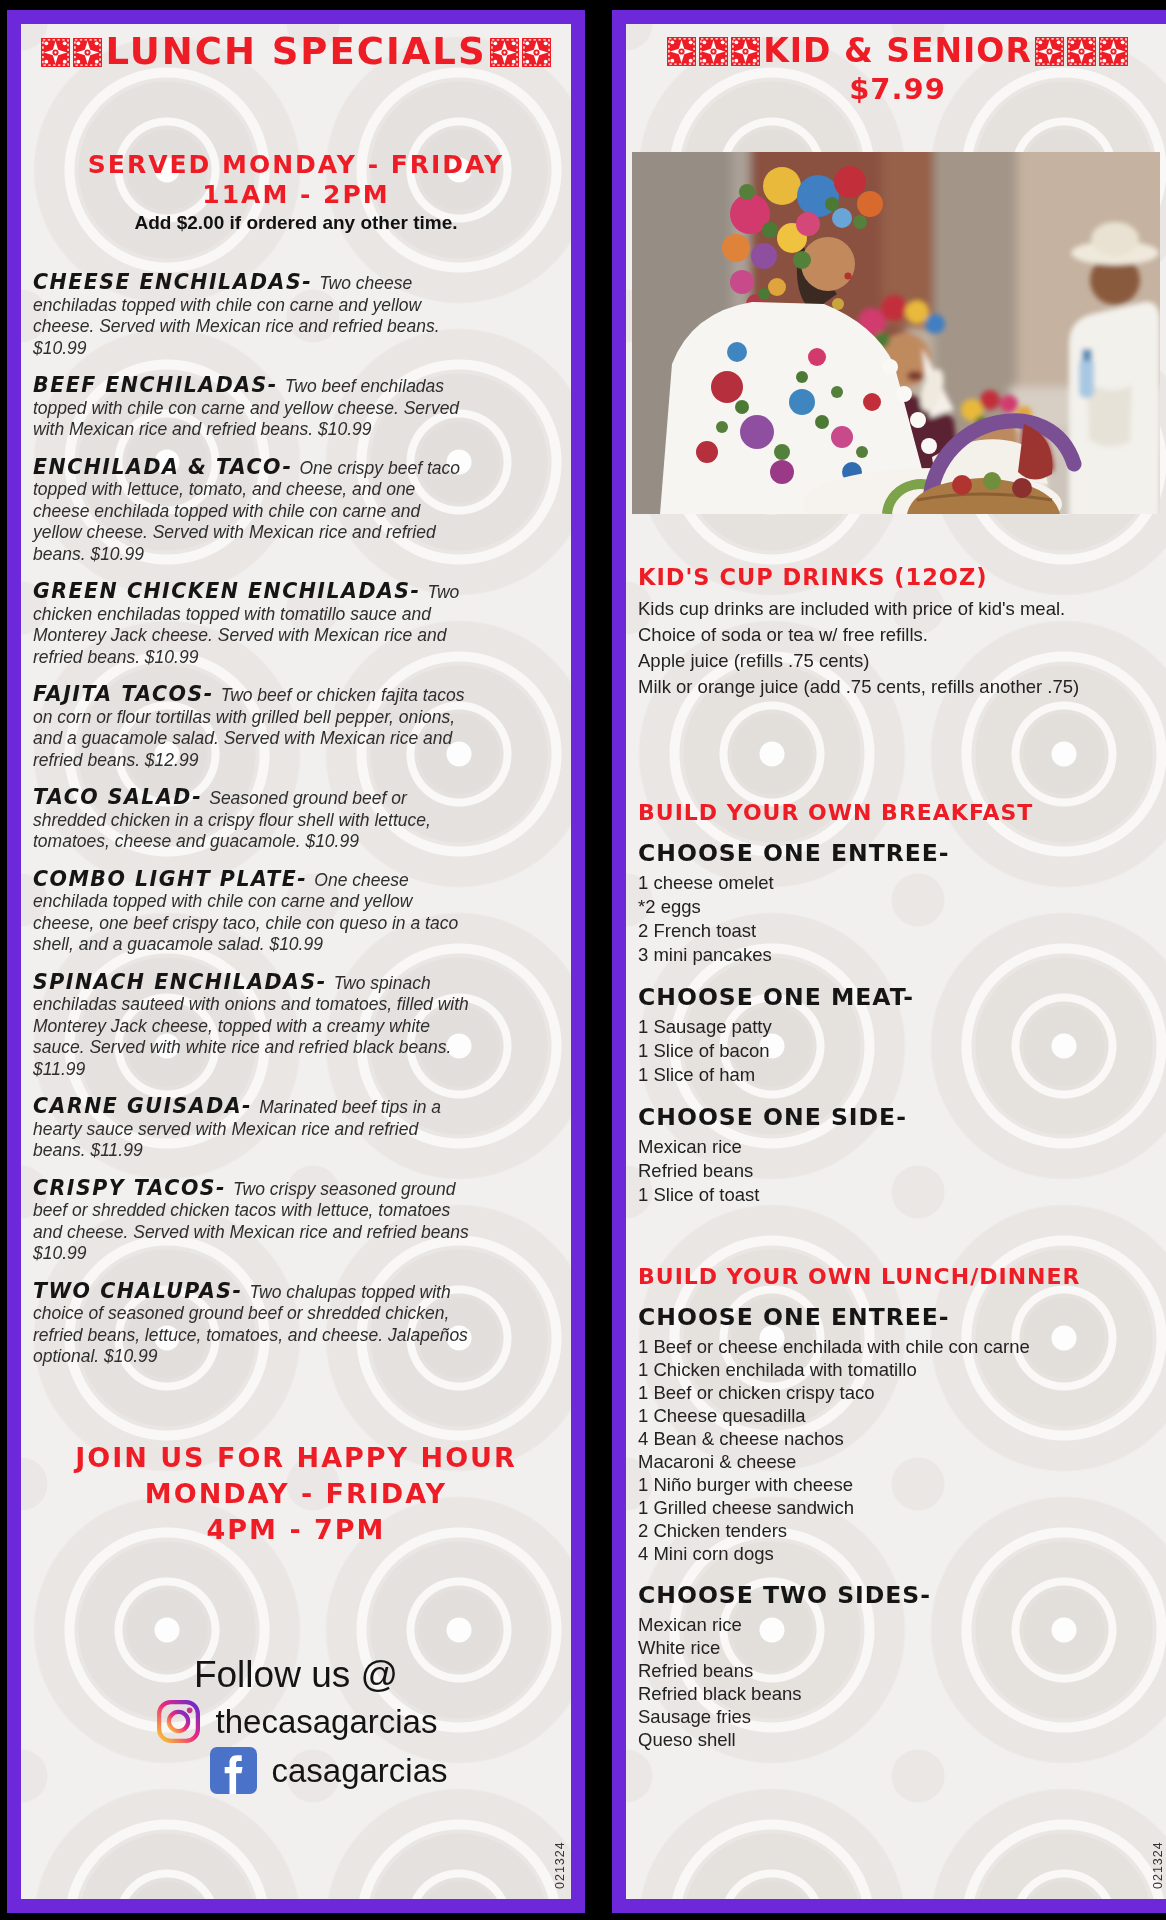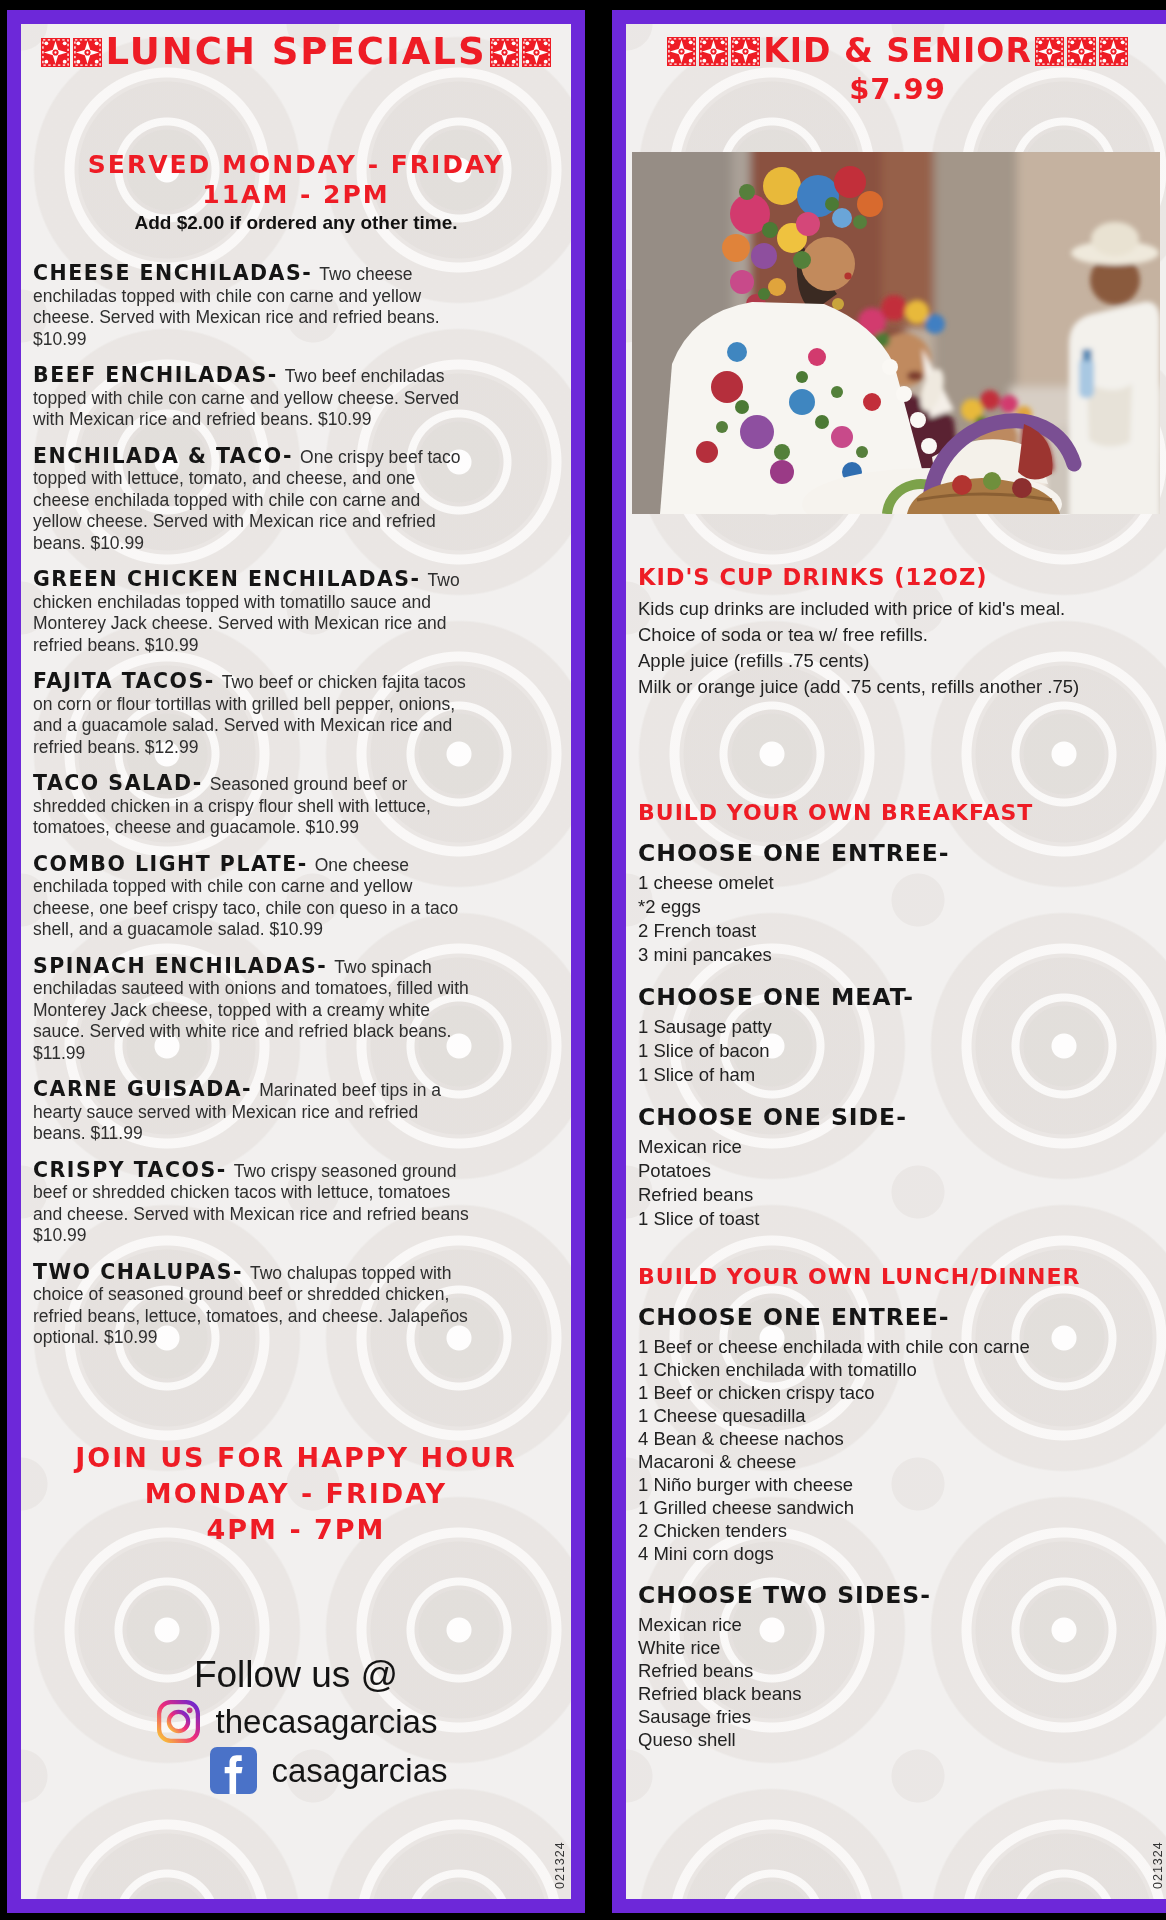--- a/index.html
+++ b/index.html
@@ -28,21 +28,21 @@
   .red{color:#ee1c25;}
   .title-row{position:absolute;top:8px;left:0;right:0;display:flex;align-items:center;justify-content:center;gap:3px;}
   .title-text{font-size:37px;letter-spacing:2px;line-height:40px;white-space:nowrap;}
   .title-text-r{font-size:33px;letter-spacing:1px;line-height:38px;white-space:nowrap;}
   .orn{width:29px;height:29px;flex:0 0 auto;}
   .price-line{position:absolute;top:48px;left:0;right:0;text-align:center;font-size:29px;letter-spacing:1px;}
   .served1{position:absolute;top:126px;left:0;right:0;text-align:center;font-size:25px;letter-spacing:2px;}
   .served2{position:absolute;top:156px;left:0;right:0;text-align:center;font-size:25px;letter-spacing:2px;}
   .note{position:absolute;top:188px;left:0;right:0;text-align:center;font-size:19px;font-weight:bold;color:#111;}
   .items{position:absolute;top:232px;left:12px;width:440px;}
-  .item{margin:7px 0 15px 0;font-size:17.5px;line-height:21.5px;color:#2e2e2e;}
+  .item{margin:16px 0 15px 0;font-size:17.5px;line-height:21.5px;color:#2e2e2e;font-style:italic;}
   .item-name{font-family:"DejaVu Sans", sans-serif;font-weight:bold;font-size:20.5px;letter-spacing:1.5px;color:#151515;margin-right:7px;}
   .happy{position:absolute;top:1416px;left:0;right:0;text-align:center;font-size:27px;letter-spacing:2px;line-height:36px;}
   .follow{position:absolute;top:1630px;left:0;right:0;display:flex;flex-direction:column;align-items:center;}
   .follow-row{display:flex;align-items:center;gap:14px;margin-top:2px;}
   .follow-head{font-size:37px;color:#141414;}
   .follow-handle{font-size:33px;color:#141414;}
   .soc-icon{width:47px;height:47px;}
   .fb-row{margin-left:40px;padding-left:26px;}
   .code{position:absolute;right:3px;bottom:10px;width:15px;height:58px;}
   .code span{display:block;width:58px;height:15px;font-size:12.5px;letter-spacing:1px;color:#333;
@@ -315,21 +315,20 @@
     </div>
     <div class="group">
       <h4>CHOOSE ONE MEAT-</h4>
       <p>1 Sausage patty</p>
       <p>1 Slice of bacon</p>
       <p>1 Slice of ham</p>
     </div>
     <div class="group">
       <h4>CHOOSE ONE SIDE-</h4>
       <p>Mexican rice</p>
-      <p>Potatoes</p>
       <p>Refried beans</p>
       <p>1 Slice of toast</p>
     </div>
   </div>
 
   <div class="r-block lh23" style="top:1240px">
     <h3 class="hd red sect-head">BUILD YOUR OWN LUNCH/DINNER</h3>
     <div class="group">
       <h4>CHOOSE ONE ENTREE-</h4>
       <p>1 Beef or cheese enchilada with chile con carne</p>

